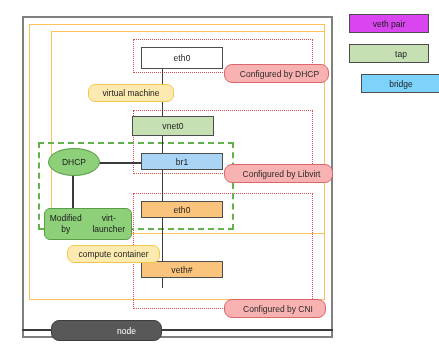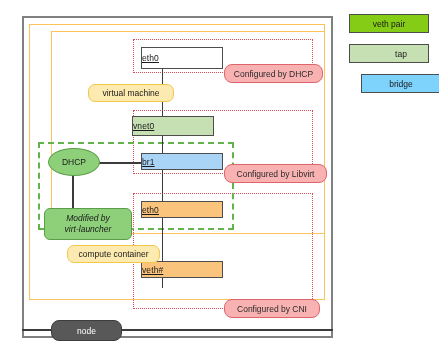--- a/index.html
+++ b/index.html
@@ -100,24 +100,24 @@
     background: #3b3b3b;
   }
 
   
   .nodebox {
     position: absolute;
     box-sizing: border-box;
     border: 1.4px solid #4d4d4d;
     display: flex;
     align-items: center;
+    justify-content: center;
     font-size: 8.5px;
     color: #1a1a1a;
     letter-spacing: .1px;
-    text-decoration: underline;
   }
   .n-white  { background: #ffffff; }
   .n-tap    { background: #c6e0b4; }
   .n-bridge { background: #a9d4f5; }
   .n-veth   { background: #fbc47d; }
 
   
   .ellipse {
     position: absolute;
     background: #8ed07a;
@@ -130,28 +130,26 @@
     color: #1a1a1a;
   }
 
   
   .green-box {
     position: absolute;
     background: #8ed07a;
     border: 1.3px solid #5a9e49;
     border-radius: 6px;
     display: flex;
-    flex-direction: column;
     align-items: center;
     justify-content: center;
     font-size: 8.5px;
     color: #1a1a1a;
     line-height: 1.25;
     text-align: center;
-    font-style: italic;
   }
 
   
   .yellow-pill {
     position: absolute;
     background: #fdeab0;
     border: 1.3px solid #f2c84b;
     border-radius: 7px;
     display: flex;
     align-items: center;
@@ -165,33 +163,35 @@
   .red-pill {
     position: absolute;
     background: #f9b2b2;
     border: 1.3px solid #e0646b;
     border-radius: 8px;
     display: flex;
     align-items: center;
     justify-content: center;
     font-size: 8.5px;
     color: #2a2a2a;
+    padding-left: 6px;
   }
 
   
   .node-pill {
     position: absolute;
     background: #585858;
     border: 1.3px solid #3d3d3d;
     border-radius: 8px;
     display: flex;
     align-items: center;
     justify-content: center;
     font-size: 8.5px;
     color: #ffffff;
+    padding-left: 40px;
   }
 
   
   .legend {
     position: absolute;
     left: 349px;
     top: 14px;
     width: 80px;
   }
   .legend-item {
@@ -293,21 +293,21 @@
 
   <div class="red-pill" style="left:224px; top:164px; width:101px; height:17px;">
     <span>Configured by Libvirt</span>
   </div>
 
   <div class="node-pill" style="left:51px; top:320px; width:69px; height:19px;">
     <span>node</span>
   </div>
 
   <div class="legend">
-    <div class="legend-item" style="background:#84cc16;">
+    <div class="legend-item" style="background:#d946ef;">
       <span>veth pair</span>
     </div>
     <div class="legend-item" style="background:#c6e0b4;padding-left:24px;">
       <span>tap</span>
     </div>
     <div class="legend-item" style="background:#7dd3fc;margin-left:12px;">
       <span>bridge</span>
     </div>
   </div>
 

